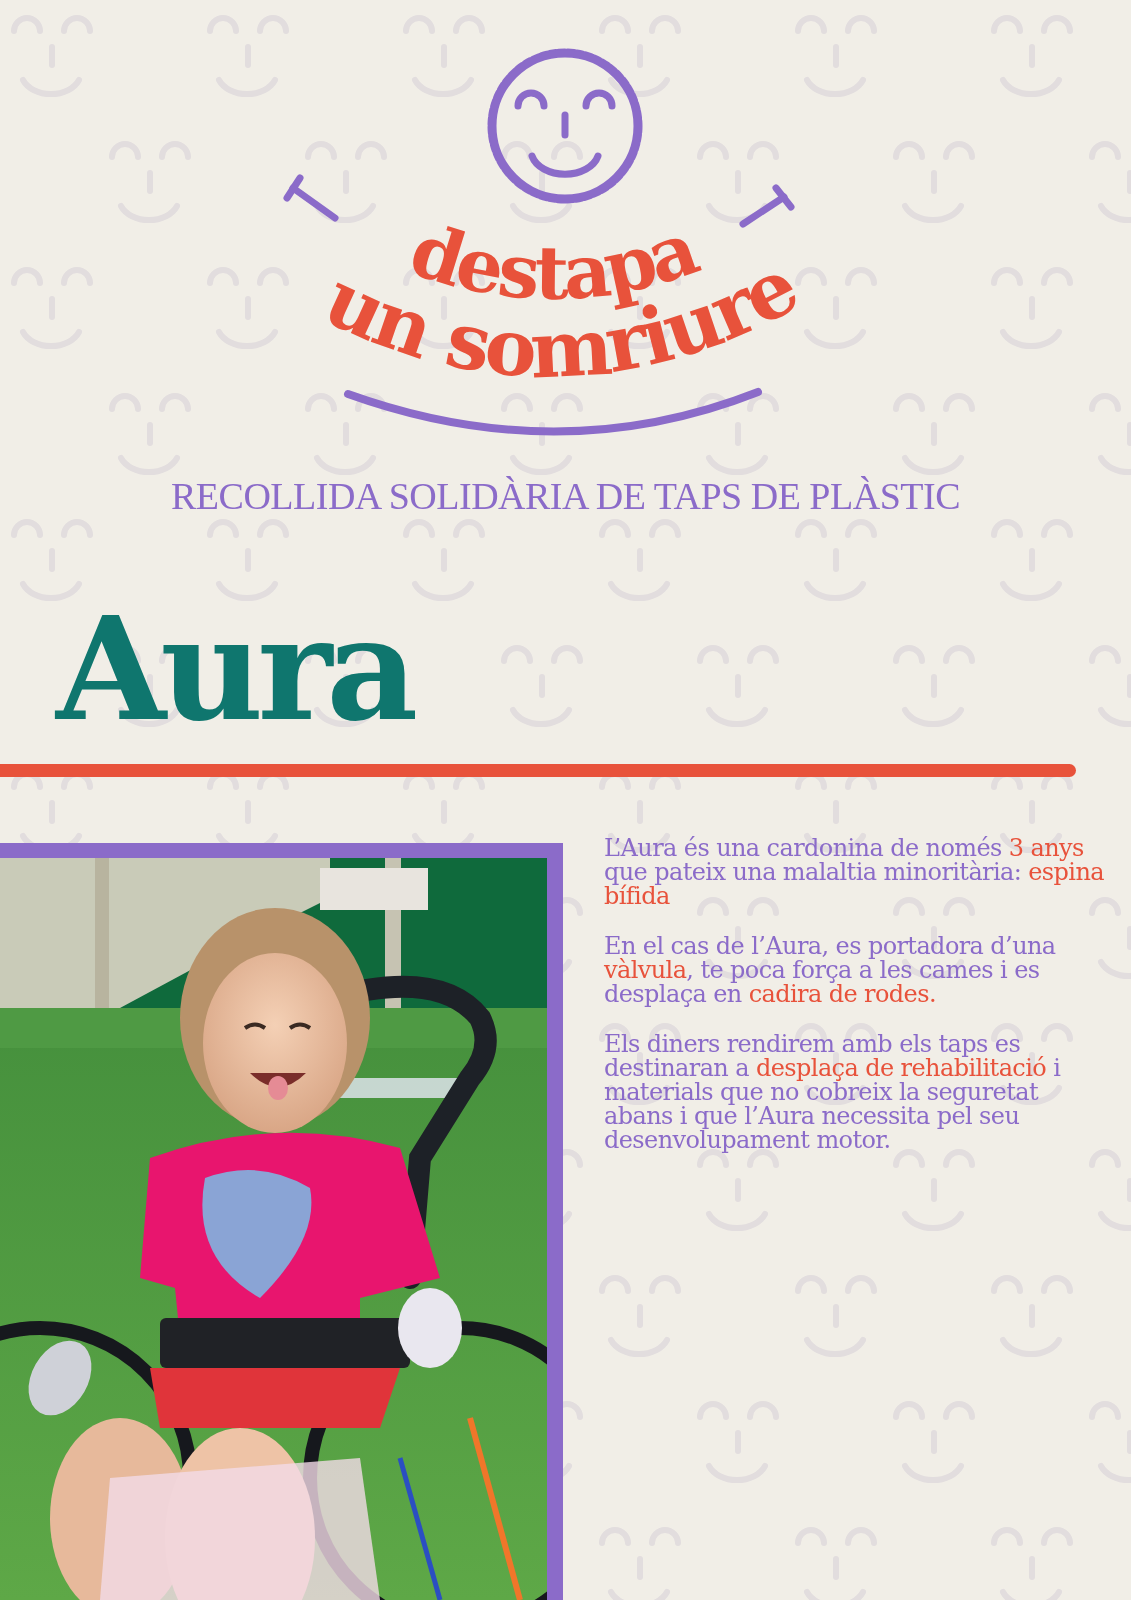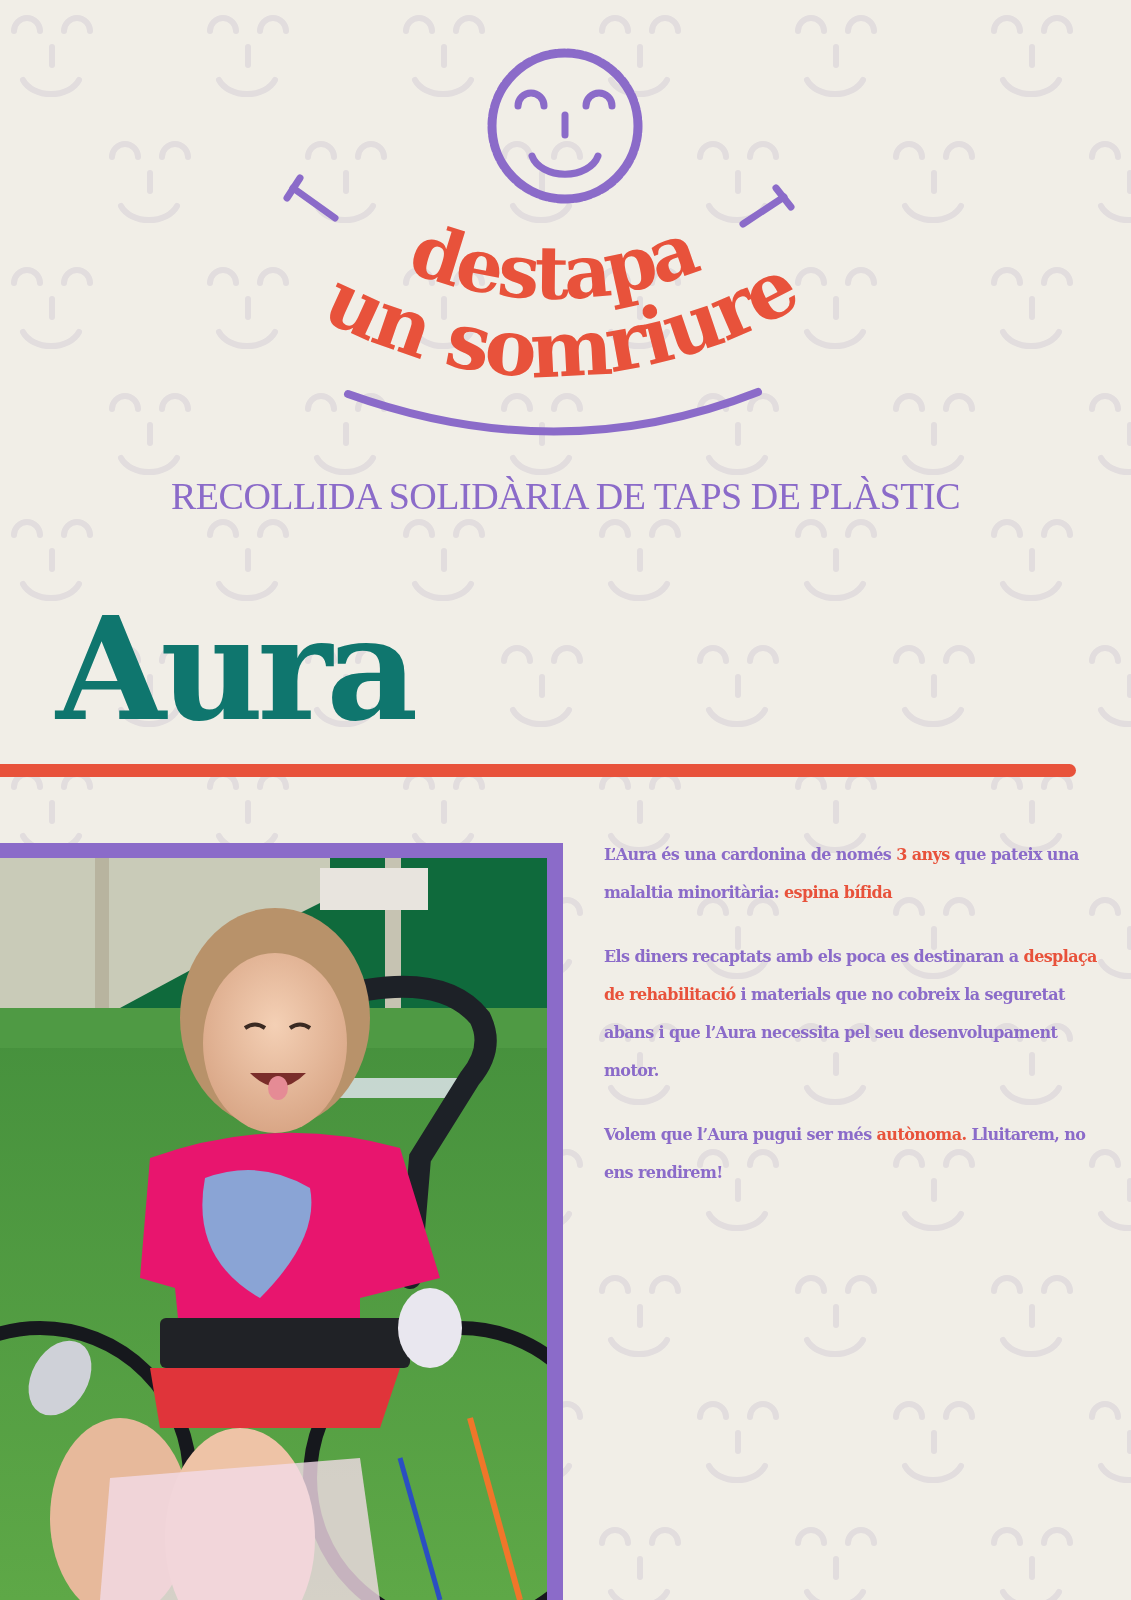--- a/index.html
+++ b/index.html
@@ -28,22 +28,22 @@
   .photo-frame {
     position:absolute; left:-20px; top:843px; width:583px; height:800px;
     background:#8b6bc9;
   }
   .photo {
     position:absolute; left:0; top:858px; width:547px; height:742px; overflow:hidden;
   }
   .photo svg { display:block; }
   .story {
     position:absolute; left:604px; top:836px; width:500px;
-    font-family:"DejaVu Serif", serif; font-weight:bold;
-    color:#8b6bc9; font-size:16px; line-height:38px; letter-spacing:-0.6px;
+    font-family:"DejaVu Serif", serif; font-weight:normal;
+    color:#8b6bc9; font-size:24px; line-height:24px; letter-spacing:-0.6px;
   }
   .story p { margin:0 0 26px 0; }
   .hl { color:#e8523b; }
 </style>
 </head>
 <body>
 
 <svg class="bg-pattern" viewBox="0 0 1131 1600" xmlns="http://www.w3.org/2000/svg">
   <defs>
     <pattern id="smiles" x="0" y="0" width="196" height="252" patternUnits="userSpaceOnUse">
@@ -156,18 +156,18 @@
 
     <path d="M110 620 L360 600 L380 742 L100 742 Z" fill="#f2dbe7" opacity="0.8"></path>
   </svg>
 </div>
 
 <div class="story">
   <p>
     <span>L’Aura és una cardonina de només </span><span class="hl">3 anys</span><span> que pateix una malaltia minoritària:  </span><span class="hl">espina bífida</span>
   </p>
   <p>
-    <span>Els diners recaptats amb els poca es destinaran a </span><span class="hl">desplaça de rehabilitació</span><span> i materials que no cobreix la seguretat abans i que l’Aura necessita pel seu desenvolupament motor.</span>
+    <span>En el cas de l’Aura, es portadora d’una </span><span class="hl">vàlvula</span><span>, te poca força a les cames i es desplaça en </span><span class="hl">cadira de rodes.</span>
   </p>
   <p>
-    <span>Volem que l’Aura pugui ser més </span><span class="hl">autònoma.</span><span> Lluitarem, no ens rendirem!</span>
+    <span>Els diners rendirem amb els taps es destinaran a </span><span class="hl">desplaça de rehabilitació</span><span> i materials que no cobreix la seguretat abans i que l’Aura necessita pel seu desenvolupament motor.</span>
   </p>
 </div>
 
 </body></html>

